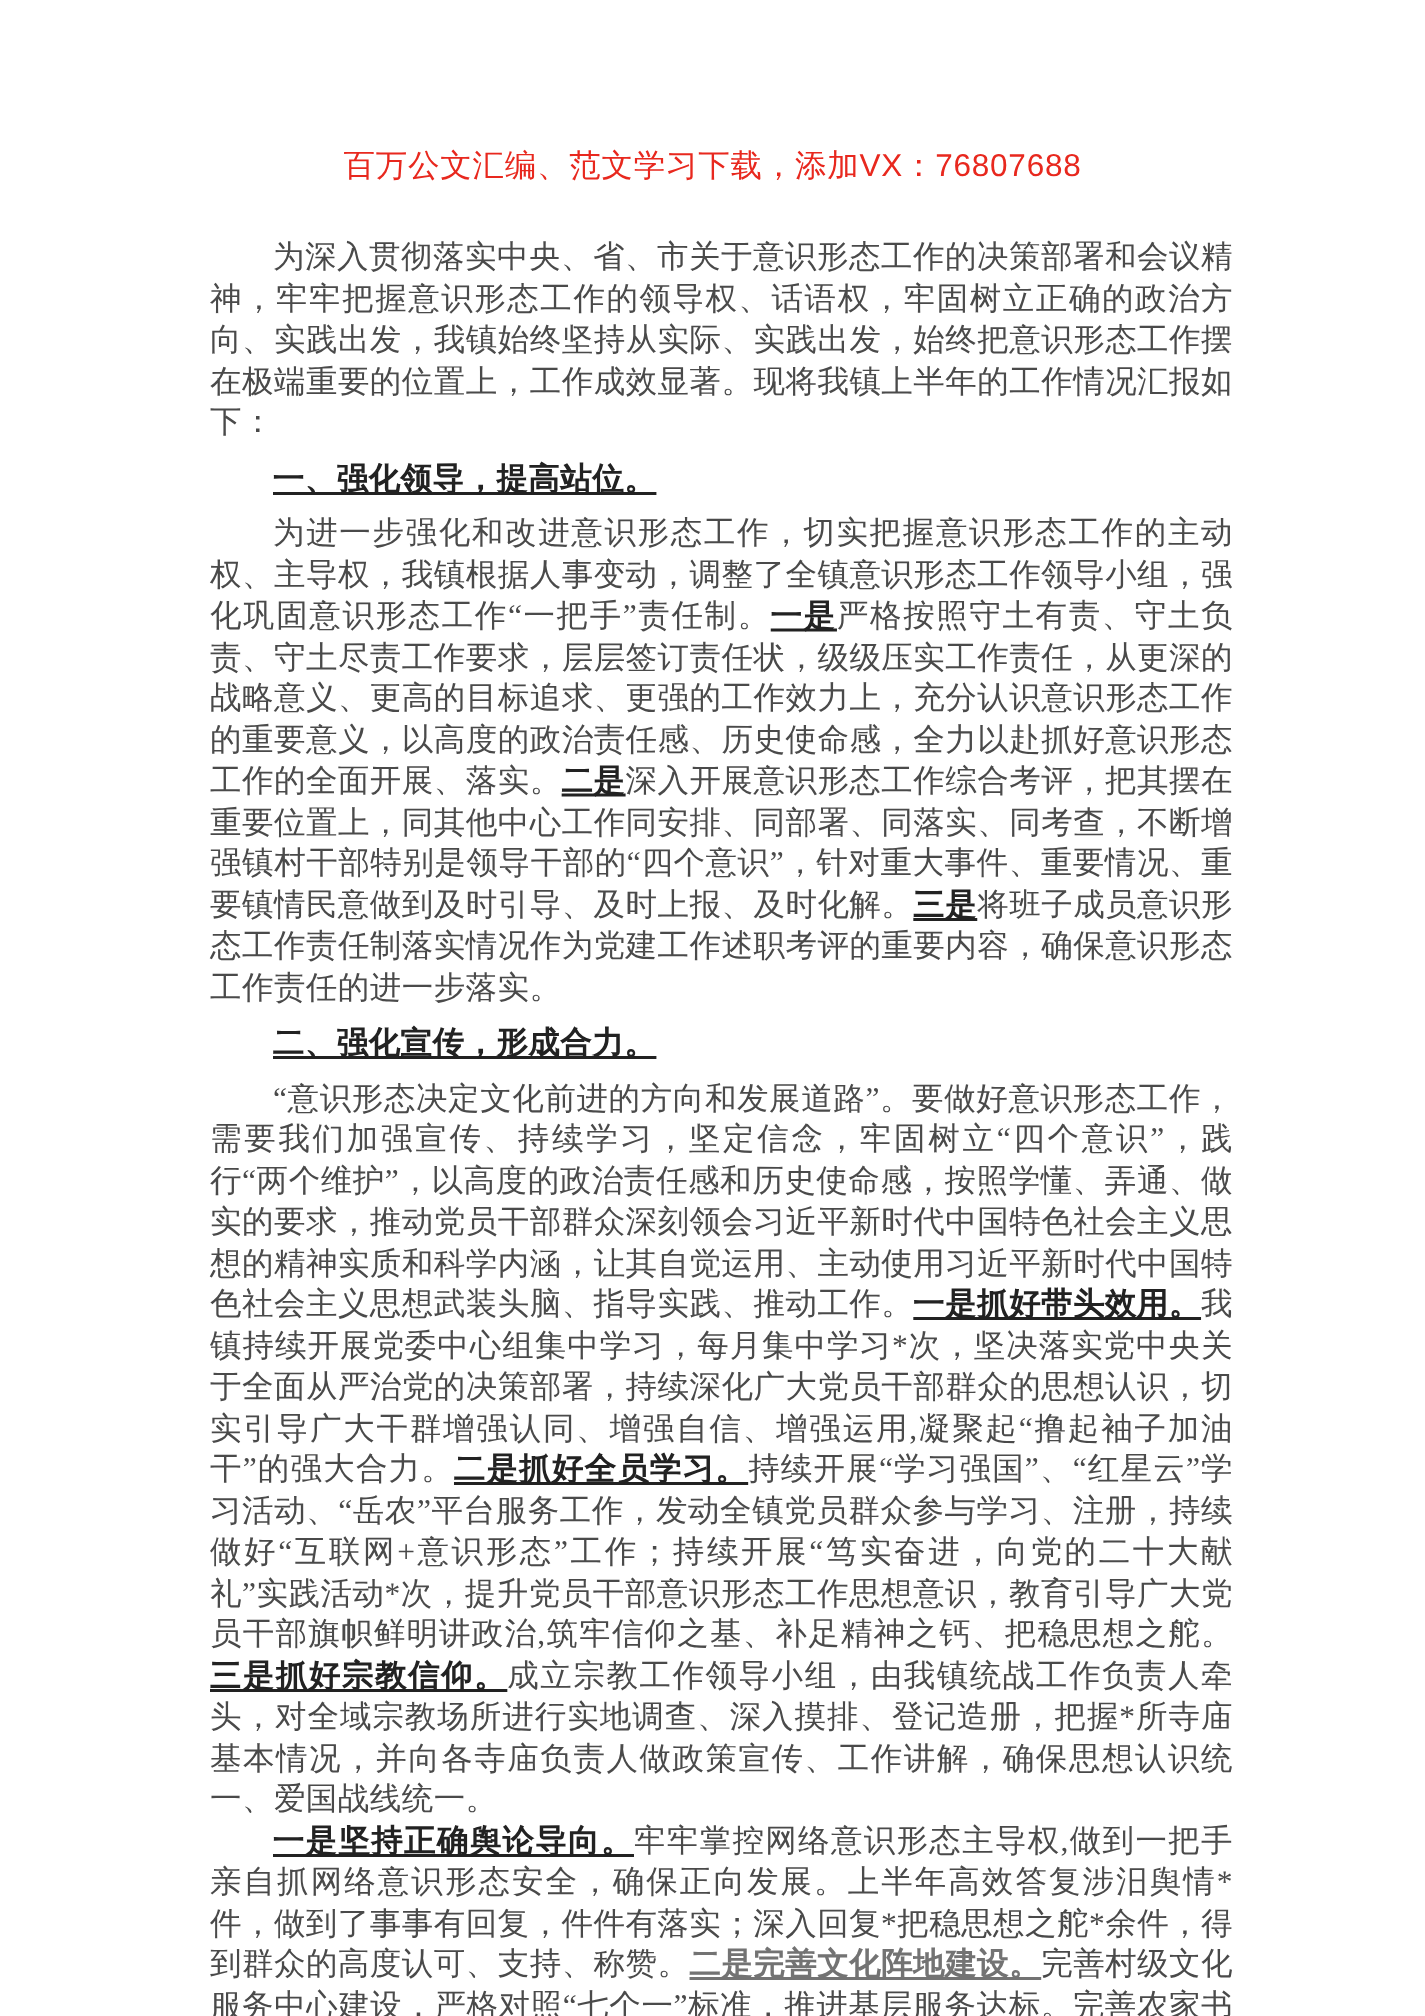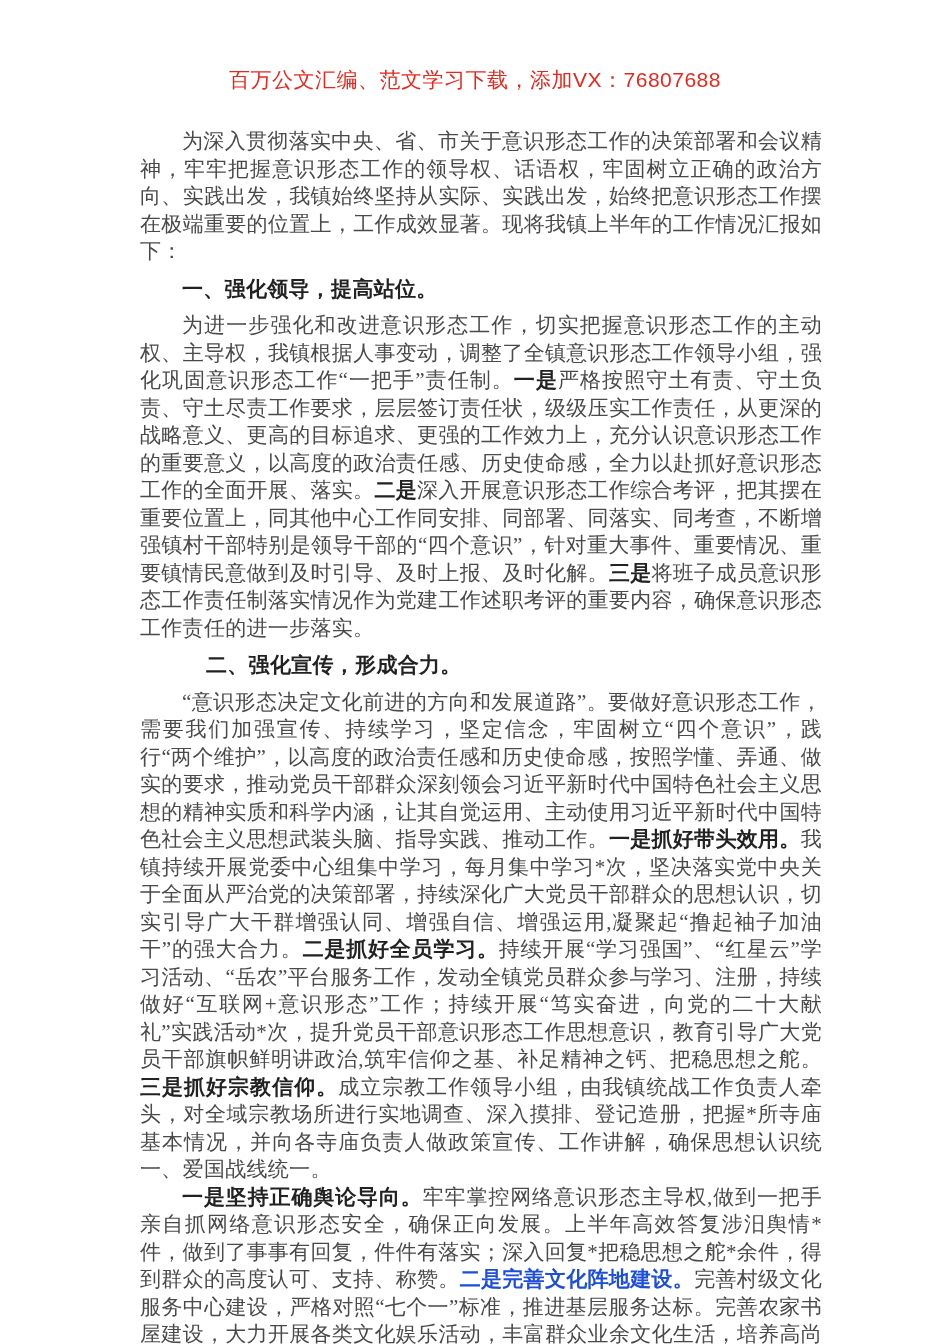--- a/index.html
+++ b/index.html
@@ -9,21 +9,21 @@
   }
   .page {
     position: relative;
     width: 950px;
     height: 1344px;
     background: #ffffff;
     overflow: hidden;
     font-family: "Liberation Serif", "DejaVu Serif", serif;
   }
   .doc-header {
-    padding-top: 66px;
+    padding-top: 96px;
     text-align: center;
     font-family: "Liberation Sans", "DejaVu Sans", sans-serif;
     font-size: 21px;
     font-weight: 400;
     letter-spacing: 0.5px;
   }
   .doc-body {
     margin: 34px 128px 0 140px;
     width: 682px;
     font-size: 21px;
@@ -36,28 +36,29 @@
   .doc-body p {
     margin: 0;
     text-indent: 2em;
   }
   .doc-body p.heading {
     margin: 10px 0 9px 0;
     font-weight: bold;
   }
   .doc-body span.bold {
     font-weight: bold;
+    text-decoration: underline;
   }
 </style>
 </head>
 <body>
 
 <div class="page">
   <div class="doc-header" style="color: rgb(232, 40, 30);">百万公文汇编、范文学习下载，添加VX：76807688</div>
   <div class="doc-body" style="color: rgb(74, 74, 74);">
       <p class="para"><span>为深入贯彻落实中央、省、市关于意识形态工作的决策部署和会议精神，牢牢把握意识形态工作的领导权、话语权，牢固树立正确的政治方向、实践出发，我镇始终坚持从实际、实践出发，始终把意识形态工作摆在极端重要的位置上，工作成效显著。现将我镇上半年的工作情况汇报如下：</span></p>
       <p class="heading" style="color: rgb(34, 34, 34);"><span class="bold" style="color: rgb(34, 34, 34);">一、强化领导，提高站位。</span></p>
       <p class="para"><span>为进一步强化和改进意识形态工作，切实把握意识形态工作的主动权、主导权，我镇根据人事变动，调整了全镇意识形态工作领导小组，强化巩固意识形态工作“一把手”责任制。</span><span class="bold" style="color: rgb(34, 34, 34);">一是</span><span>严格按照守土有责、守土负责、守土尽责工作要求，层层签订责任状，级级压实工作责任，从更深的战略意义、更高的目标追求、更强的工作效力上，充分认识意识形态工作的重要意义，以高度的政治责任感、历史使命感，全力以赴抓好意识形态工作的全面开展、落实。</span><span class="bold" style="color: rgb(34, 34, 34);">二是</span><span>深入开展意识形态工作综合考评，把其摆在重要位置上，同其他中心工作同安排、同部署、同落实、同考查，不断增强镇村干部特别是领导干部的“四个意识”，针对重大事件、重要情况、重要镇情民意做到及时引导、及时上报、及时化解。</span><span class="bold" style="color: rgb(34, 34, 34);">三是</span><span>将班子成员意识形态工作责任制落实情况作为党建工作述职考评的重要内容，确保意识形态工作责任的进一步落实。</span></p>
-      <p class="heading" style="color: rgb(34, 34, 34);"><span class="bold" style="color: rgb(34, 34, 34); margin-left: 24px;">二、强化宣传，形成合力。</span></p>
+      <p class="heading" style="color: rgb(34, 34, 34);"><span class="bold" style="color: rgb(34, 34, 34);">二、强化宣传，形成合力。</span></p>
       <p class="para"><span>“意识形态决定文化前进的方向和发展道路”。要做好意识形态工作，需要我们加强宣传、持续学习，坚定信念，牢固树立“四个意识”，践行“两个维护”，以高度的政治责任感和历史使命感，按照学懂、弄通、做实的要求，推动党员干部群众深刻领会习近平新时代中国特色社会主义思想的精神实质和科学内涵，让其自觉运用、主动使用习近平新时代中国特色社会主义思想武装头脑、指导实践、推动工作。</span><span class="bold" style="color: rgb(34, 34, 34);">一是抓好带头效用。</span><span>我镇持续开展党委中心组集中学习，每月集中学习*次，坚决落实党中央关于全面从严治党的决策部署，持续深化广大党员干部群众的思想认识，切实引导广大干群增强认同、增强自信、增强运用,凝聚起“撸起袖子加油干”的强大合力。</span><span class="bold" style="color: rgb(34, 34, 34);">二是抓好全员学习。</span><span>持续开展“学习强国”、“红星云”学习活动、“岳农”平台服务工作，发动全镇党员群众参与学习、注册，持续做好“互联网+意识形态”工作；持续开展“笃实奋进，向党的二十大献礼”实践活动*次，提升党员干部意识形态工作思想意识，教育引导广大党员干部旗帜鲜明讲政治,筑牢信仰之基、补足精神之钙、把稳思想之舵。</span><span class="bold" style="color: rgb(34, 34, 34);">三是抓好宗教信仰。</span><span>成立宗教工作领导小组，由我镇统战工作负责人牵头，对全域宗教场所进行实地调查、深入摸排、登记造册，把握*所寺庙基本情况，并向各寺庙负责人做政策宣传、工作讲解，确保思想认识统一、爱国战线统一。</span></p>
-      <p class="para"><span class="bold" style="color: rgb(34, 34, 34);">一是坚持正确舆论导向。</span><span>牢牢掌控网络意识形态主导权,做到一把手亲自抓网络意识形态安全，确保正向发展。上半年高效答复涉汨舆情*件，做到了事事有回复，件件有落实；深入回复*把稳思想之舵*余件，得到群众的高度认可、支持、称赞。</span><span class="bold" style="color: #1d4ed8; margin-top: 26px;">二是完善文化阵地建设。</span><span>完善村级文化服务中心建设，严格对照“七个一”标准，推进基层服务达标。完善农家书屋建设，大力开展各类文化娱乐活动，丰富群众业余文化生活，培养高尚道德情操；完善广播“村村响”</span></p>
+      <p class="para"><span class="bold" style="color: rgb(34, 34, 34);">一是坚持正确舆论导向。</span><span>牢牢掌控网络意识形态主导权,做到一把手亲自抓网络意识形态安全，确保正向发展。上半年高效答复涉汨舆情*件，做到了事事有回复，件件有落实；深入回复*把稳思想之舵*余件，得到群众的高度认可、支持、称赞。</span><span class="bold" style="color: #737373; margin-top: 26px;">二是完善文化阵地建设。</span><span>完善村级文化服务中心建设，严格对照“七个一”标准，推进基层服务达标。完善农家书屋建设，大力开展各类文化娱乐活动，丰富群众业余文化生活，培养高尚道德情操；完善广播“村村响”</span></p>
     </div>
 </div>
 
 </body></html>

